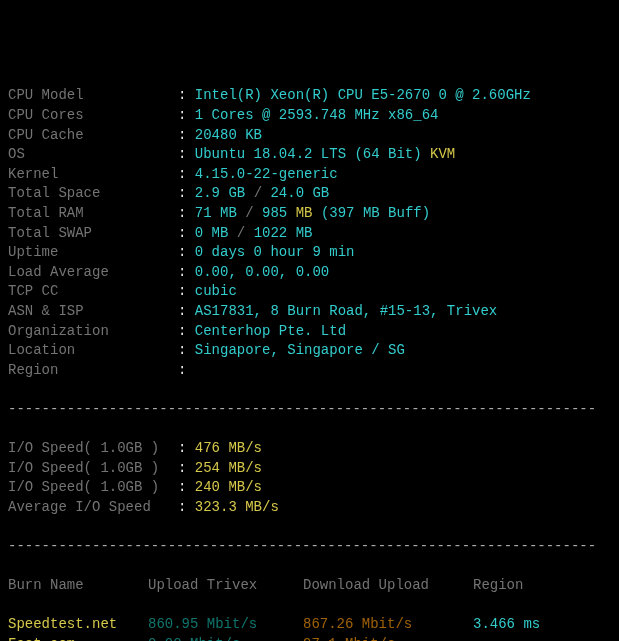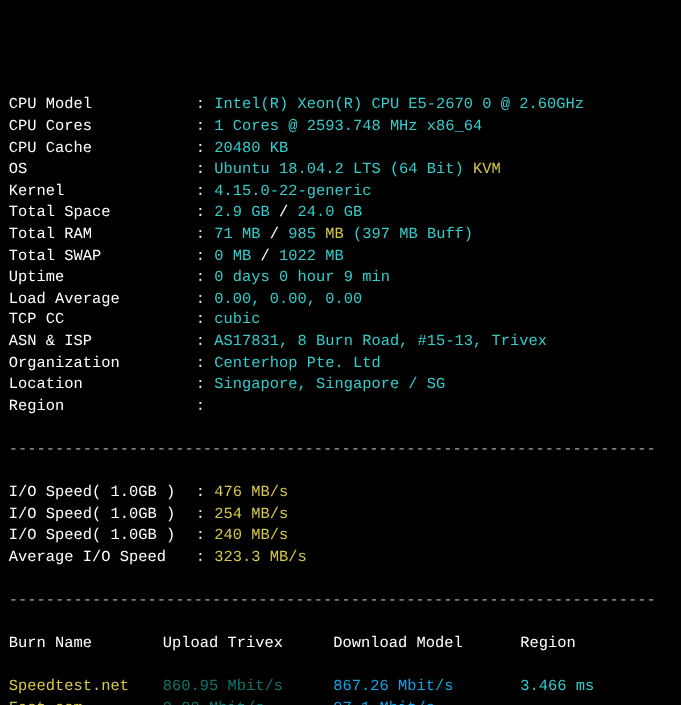--- a/index.html
+++ b/index.html
@@ -7,42 +7,42 @@
     color: #ccc;
     font-family: "Courier New", Courier, monospace;
     font-size: 14px;
     line-height: 1.4;
     margin: 0;
     padding: 8px;
     width: 619px;
     box-sizing: border-box;
     white-space: pre;
   }
-  .w  { color: #ffffff; }
+  .w  { color: #737373; }
   .c  { color: #33cccc; }
   .y  { color: #d6c84a; }
   .g  { color: #0f766e; }
-  .r  { color: #0ea5e9; }
+  .r  { color: #a16207; }
   .dash { color: #aaa; }
   .row { display: block; }
   .kv-label { display: inline-block; width: 170px; }
   .kv-colon { color: #e5e5e5; }
   .sp-col1 { display: inline-block; width: 140px; }
   .sp-col2 { display: inline-block; width: 155px; }
   .sp-col3 { display: inline-block; width: 170px; }
   .sp-col4 { display: inline-block; }
   .nn-name { display: inline-block; width: 85px; }
   .hr-line { color: #aaa; letter-spacing: 0; overflow: hidden; display:block; }
 </style>
 </head>
 <body>
 
 
 
 <div id="sys-block"><div class="row"><span class="kv-label w">CPU Model</span><span class="kv-colon">: </span><span class="c">Intel(R) Xeon(R) CPU E5-2670 0 @ 2.60GHz</span></div><div class="row"><span class="kv-label w">CPU Cores</span><span class="kv-colon">: </span><span class="c">1 Cores @ 2593.748 MHz x86_64</span></div><div class="row"><span class="kv-label w">CPU Cache</span><span class="kv-colon">: </span><span class="c">20480 KB</span></div><div class="row"><span class="kv-label w">OS</span><span class="kv-colon">: </span><span class="c">Ubuntu 18.04.2 LTS (64 Bit) </span><span class="y">KVM</span></div><div class="row"><span class="kv-label w">Kernel</span><span class="kv-colon">: </span><span class="c">4.15.0-22-generic</span></div><div class="row"><span class="kv-label w">Total Space</span><span class="kv-colon">: </span><span class="c">2.9 GB </span><span class="w">/ </span><span class="c">24.0 GB</span></div><div class="row"><span class="kv-label w">Total RAM</span><span class="kv-colon">: </span><span class="c">71 MB </span><span class="w">/ </span><span class="c">985 </span><span class="y">MB </span><span class="c">(397 MB Buff)</span></div><div class="row"><span class="kv-label w">Total SWAP</span><span class="kv-colon">: </span><span class="c">0 MB </span><span class="w">/ </span><span class="c">1022 MB</span></div><div class="row"><span class="kv-label w">Uptime</span><span class="kv-colon">: </span><span class="c">0 days 0 hour 9 min</span></div><div class="row"><span class="kv-label w">Load Average</span><span class="kv-colon">: </span><span class="c">0.00, 0.00, 0.00</span></div><div class="row"><span class="kv-label w">TCP CC</span><span class="kv-colon">: </span><span class="c">cubic</span></div><div class="row"><span class="kv-label w">ASN &amp; ISP</span><span class="kv-colon">: </span><span class="c">AS17831, 8 Burn Road, #15-13, Trivex</span></div><div class="row"><span class="kv-label w">Organization</span><span class="kv-colon">: </span><span class="c">Centerhop Pte. Ltd</span></div><div class="row"><span class="kv-label w">Location</span><span class="kv-colon">: </span><span class="c">Singapore, Singapore / SG</span></div><div class="row"><span class="kv-label w">Region</span><span class="kv-colon">: </span></div></div>
 <span class="hr-line dash">----------------------------------------------------------------------</span>
 <div id="io-block"><div class="row"><span class="kv-label w">I/O Speed( 1.0GB )</span><span class="kv-colon">: </span><span class="y">476 MB/s</span></div><div class="row"><span class="kv-label w">I/O Speed( 1.0GB )</span><span class="kv-colon">: </span><span class="y">254 MB/s</span></div><div class="row"><span class="kv-label w">I/O Speed( 1.0GB )</span><span class="kv-colon">: </span><span class="y">240 MB/s</span></div><div class="row"><span class="kv-label w">Average I/O Speed</span><span class="kv-colon">: </span><span class="y">323.3 MB/s</span></div></div>
 <span class="hr-line dash">----------------------------------------------------------------------</span>
-<div class="row"><span class="sp-col1 w">Burn Name</span><span class="sp-col2 w">Upload Trivex</span><span class="sp-col3 w">Download Model</span><span class="sp-col4 w">Region</span></div>
+<div class="row"><span class="sp-col1 w">Burn Name</span><span class="sp-col2 w">Upload Trivex</span><span class="sp-col3 w">Download Upload</span><span class="sp-col4 w">Region</span></div>
 <div id="speed-block"><div class="row"><span class="sp-col1"><span class="nn-name y">Speedtest.net</span></span><span class="sp-col2 g">860.95 Mbit/s</span><span class="sp-col3 r">867.26 Mbit/s</span><span class="sp-col4 c">3.466 ms</span></div><div class="row"><span class="sp-col1"><span class="nn-name y">Fast.com</span></span><span class="sp-col2 g">0.00 Mbit/s</span><span class="sp-col3 r">97.1 Mbit/s</span><span class="sp-col4 w">-</span></div></div>
 
 
 
 
 </body></html>

